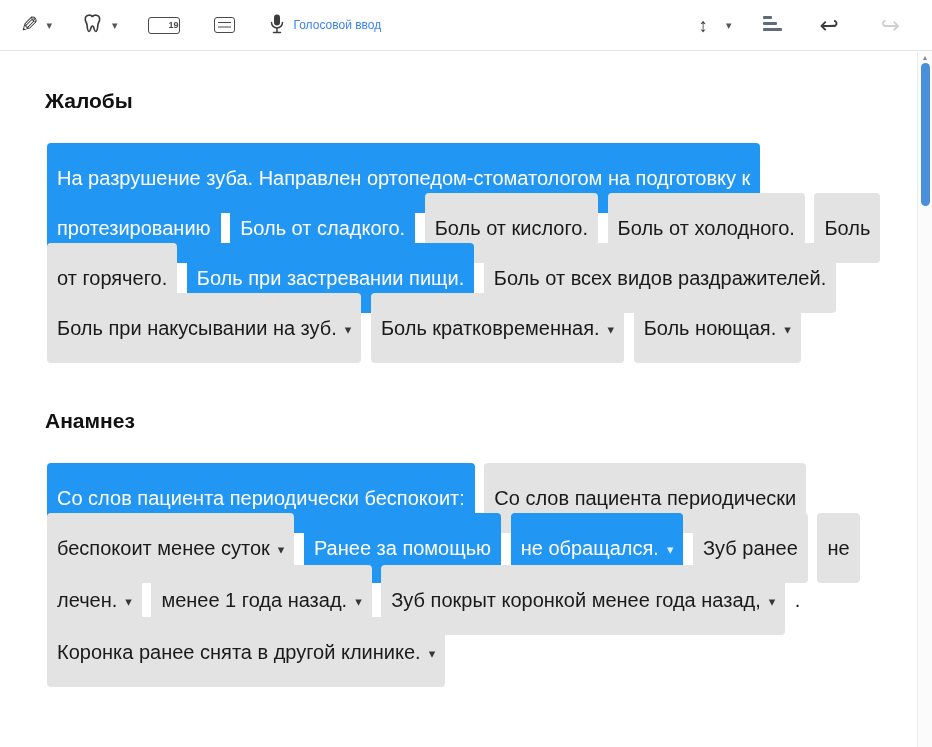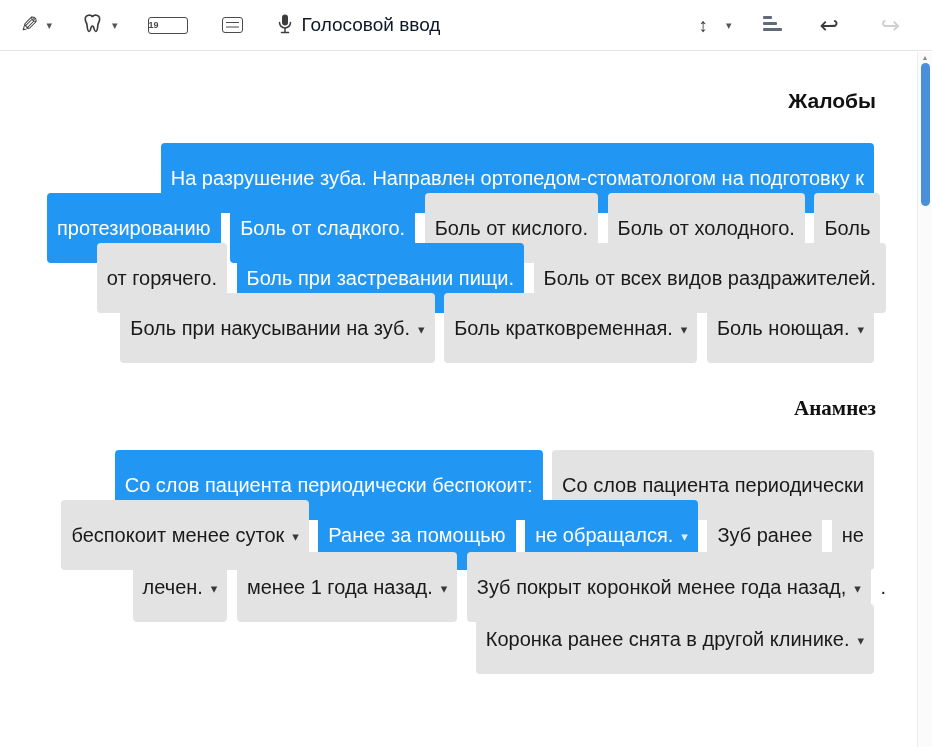--- a/index.html
+++ b/index.html
@@ -29,46 +29,45 @@
     gap:9px;color:#3c3c3c;cursor:pointer;font-family:inherit;
   }
   .tb-caret{
     background:none;border:none;padding:2px;font-size:11px;color:#555;cursor:pointer;
     font-family:inherit;line-height:1;
   }
   .pen-glyph{font-size:22px;display:inline-block;transform:scaleX(-1);color:#2f2f2f;line-height:1;}
   .gap-md{margin-left:22px;}
   .gap-lg{margin-left:30px;}
   .cal{
-    width:40px;height:17px;border:1.6px solid #4a4a4a;border-radius:3px;
-    display:flex;align-items:center;justify-content:flex-start;position:relative;
+    width:32px;height:17px;border:1.6px solid #4a4a4a;border-radius:3px;
+    display:flex;align-items:center;justify-content:flex-end;position:relative;
   }
   .cal-num{font-size:9px;font-weight:bold;color:#4a4a4a;line-height:1;}
   .note{
     width:21px;height:16px;border:1.6px solid #4a4a4a;border-radius:3px;position:relative;
   }
   .note::before{
     content:"";position:absolute;left:3px;right:3px;top:3.5px;height:1.6px;
     background:#4a4a4a;box-shadow:0 4.5px 0 #4a4a4a;
   }
-  .voice-label{font-size:19px;color:#0f172a;}
+  .voice-label{font-size:12px;color:#3b82f6;}
   .updown-glyph{font-size:19px;color:#3c3c3c;line-height:1;}
   .undo-glyph{font-size:23px;color:#3c3c3c;line-height:1;}
   .redo-glyph{font-size:23px;color:#cfcfcf;line-height:1;}
   .tb-right .tb-caret{margin-left:10px;}
 
   
   .doc{
     padding:38px 56px 0 45px;
-    text-align:right;
   }
   .section-title{
     font-size:21px;font-weight:bold;color:#111;margin:0;line-height:1.15;
   }
-  .doc-section + .doc-section .section-title{margin-top:41px;font-family:Liberation Serif, serif;}
+  .doc-section + .doc-section .section-title{margin-top:54px;}
   .chips{
     margin:40px 0 0 0;line-height:50px;font-size:20px;
   }
   .chip{
     background:var(--chip-background);color:var(--chip-text);
     padding:24px 10px;border-radius:4px;margin:0 2px;
     -webkit-box-decoration-break:clone;box-decoration-break:clone;
     cursor:pointer;white-space:normal;
   }
   .chip.selected{background:var(--accent);color:var(--selected-text);}

